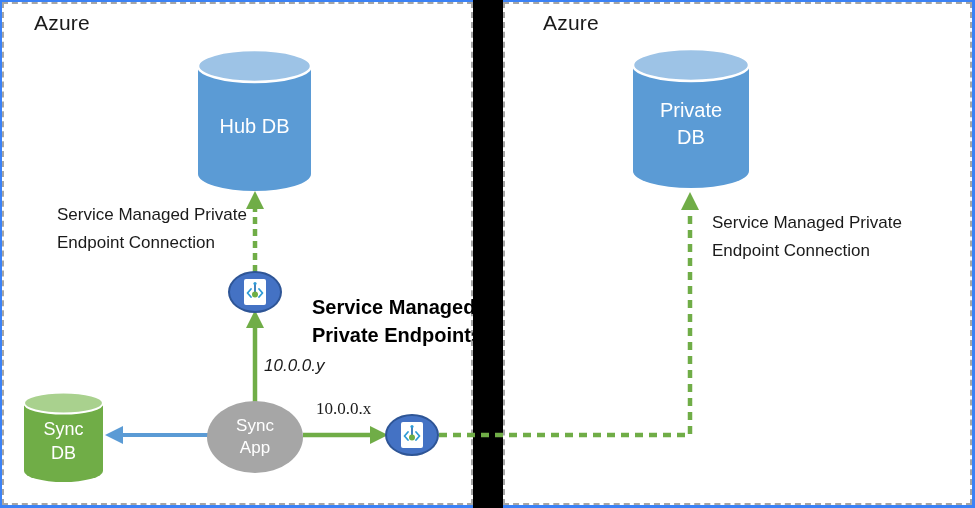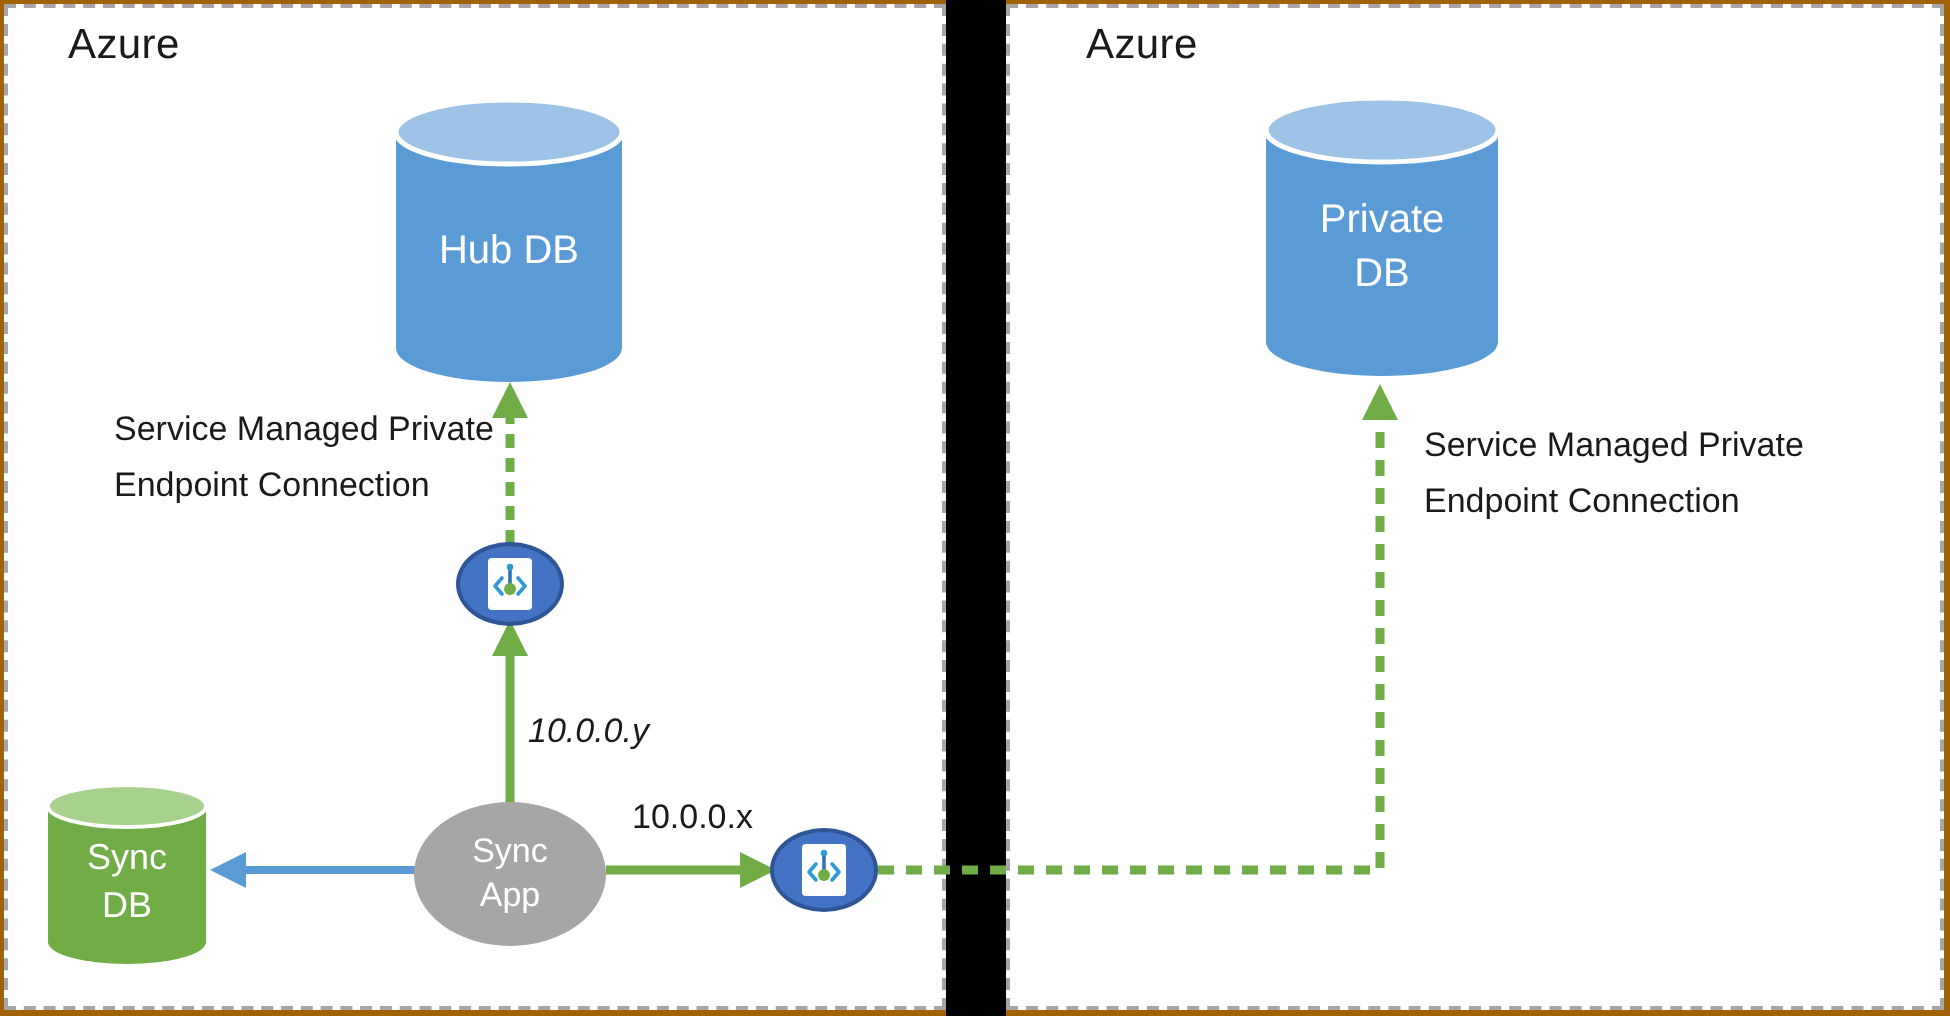--- a/index.html
+++ b/index.html
@@ -1,19 +1,19 @@
 <!DOCTYPE html>
 <html><head>
 <meta charset="utf-8">
 <style>
   html, body { margin: 0; padding: 0; background: #ffffff; }
   #canvas {
     position: relative;
     width: 975px; height: 508px;
-    background: #a16207;
+    background: #3b82f6;
     overflow: hidden;
     font-family: "Liberation Sans", sans-serif;
     color: #111111;
   }
 
   
   .azure-box {
     position: absolute;
     background: #ffffff;
     border: 2px dashed #a6a6a6;
@@ -84,21 +84,21 @@
     color: #1a1a1a;
     white-space: pre-line;
     line-height: 1.62;
     margin-left: 15px;
   }
   #left-conn-label  { left: 42px;  top: 201px; }
   #right-conn-label { left: 697px; top: 209px; }
   #endpoints-title  { left: 297px; top: 293px; font-weight: bold; font-size: 20px; line-height: 1.4; color:#000; }
   .ip-label { position: absolute; font-size: 17px; color: #1a1a1a; }
   #ip-y { left: 264px; top: 356px; font-style: italic; }
-  #ip-x { left: 316px; top: 399px; }
+  #ip-x { left: 316px; top: 399px; font-family: Liberation Serif, serif; }
 </style>
 </head>
 <body>
 
 <div id="canvas">
 
   <div id="left-box" class="azure-box"></div>
   <div id="right-box" class="azure-box"></div>
 
   <div id="divider"></div>
@@ -183,16 +183,18 @@
         <circle cx="10" cy="3.5" r="1.6" fill="#2E9BD6"></circle>
         <circle cx="10" cy="14.5" r="3" fill="#6FAE44"></circle>
       </svg>
     </span>
   </div>
 
   <div id="left-conn-label" class="note">Service Managed Private
 Endpoint Connection</div>
   <div id="right-conn-label" class="note">Service Managed Private
 Endpoint Connection</div>
+  <div id="endpoints-title" class="note">Service Managed
+Private Endpoints</div>
   <div id="ip-y" class="ip-label">10.0.0.y</div>
   <div id="ip-x" class="ip-label">10.0.0.x</div>
 
 </div>
 
 </body></html>

